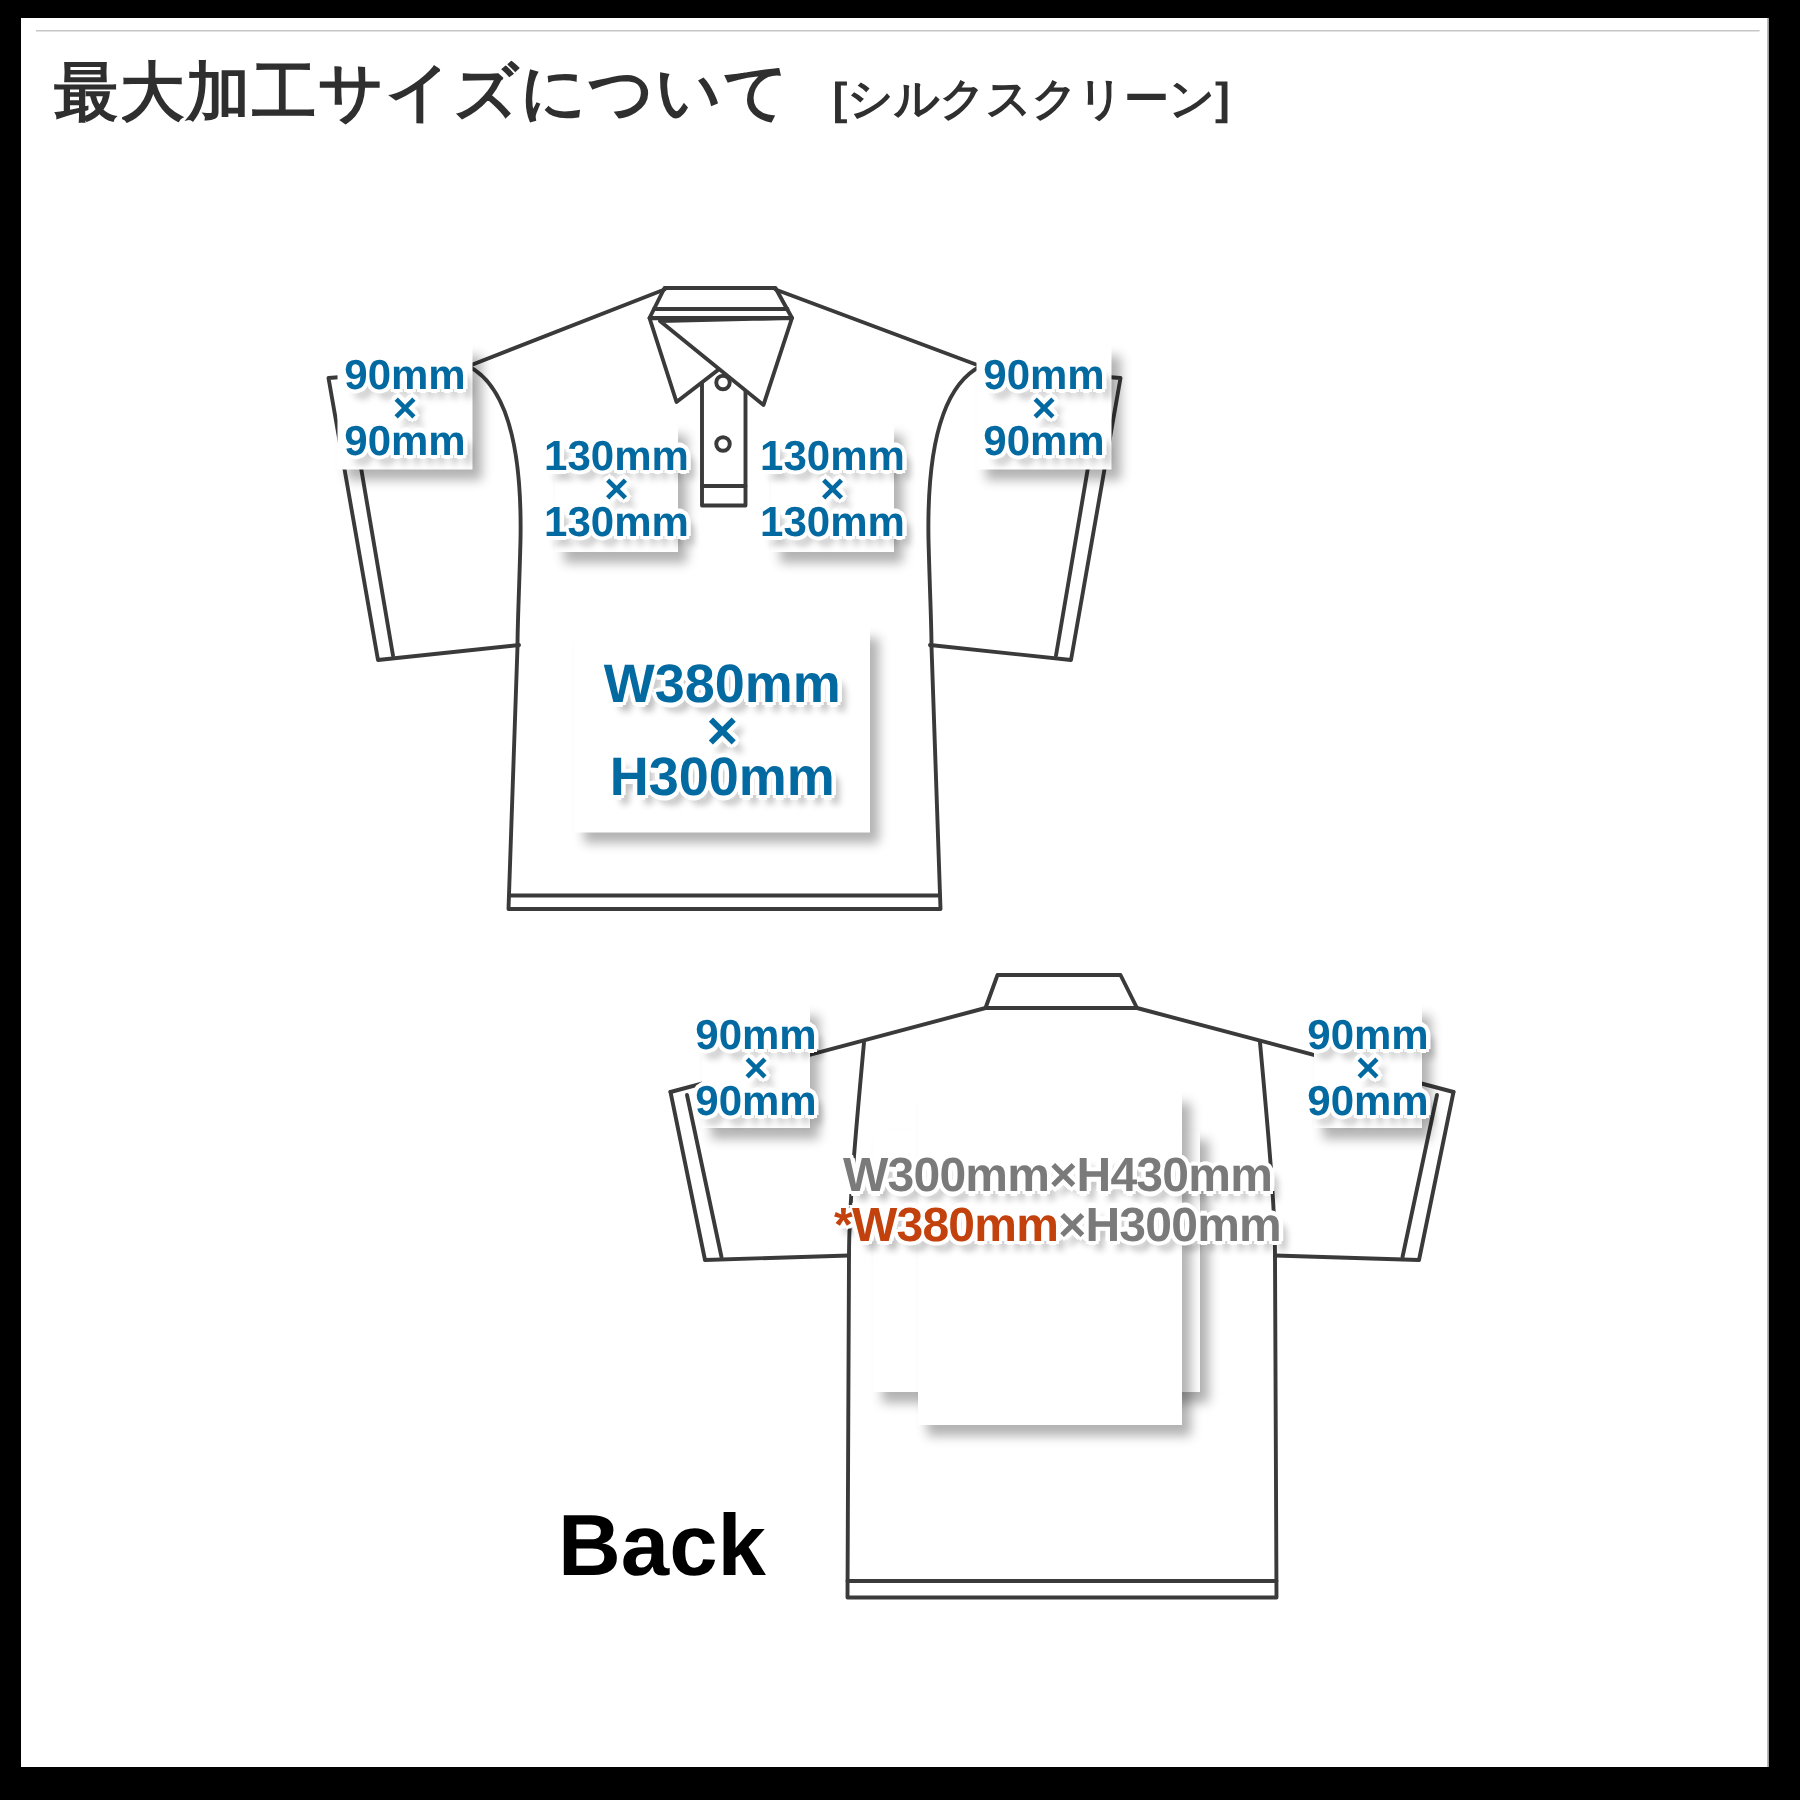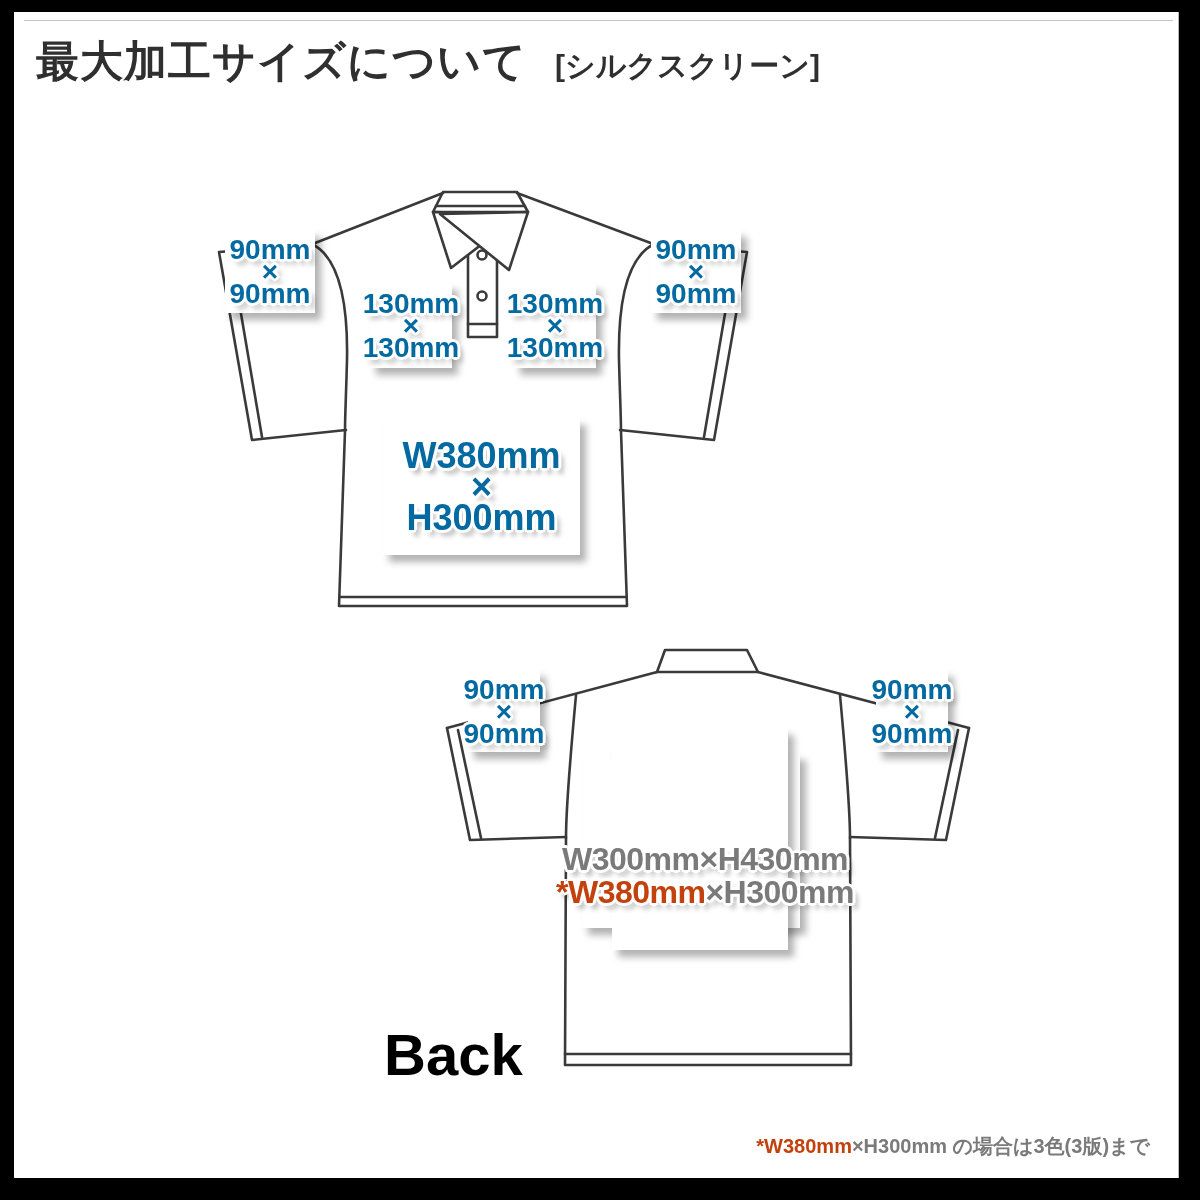--- a/index.html
+++ b/index.html
@@ -37,21 +37,21 @@
     text-shadow:
       -2px -2px 0 #fff, 0 -2px 0 #fff, 2px -2px 0 #fff,
       -2px  0   0 #fff, 2px  0   0 #fff,
       -2px  2px 0 #fff, 0  2px 0 #fff, 2px 2px 0 #fff,
       -3px 0 0 #fff, 3px 0 0 #fff, 0 3px 0 #fff, 0 -3px 0 #fff,
       5px 6px 5px rgba(0,0,0,0.28);
   }
   .small-size { font-size:28px; line-height:22px; }
   .center-size { font-size:36px; line-height:31px; }
   .back-center {
-    position:absolute; left:455px; top:843px; width:500px; z-index:6;
+    position:absolute; left:455px; top:767px; width:500px; z-index:6;
     font-weight:bold; color:#7a7a7a; text-align:center;
     font-size:32px; line-height:33px; letter-spacing:-0.5px; white-space:nowrap;
   }
   .red-text { color:#c2410c; }
   .section-label {
     position:absolute; z-index:6; font-weight:bold; color:#000;
     font-size:58px; line-height:1; white-space:nowrap;
   }
   .footnote {
     position:absolute; right:50px; top:1134px; z-index:6;
@@ -157,18 +157,15 @@
     <span>90mm</span>
     <span>×</span>
     <span>90mm</span>
   </div>
 
   <div class="back-center halo">
     <div>W300mm×H430mm</div>
     <div><span class="red-text">*W380mm</span><span>×H300mm</span></div>
   </div>
 
-  <div class="section-label" style="left:372px; top:1026px;margin-left:12px;">Back</div>
+  <div class="section-label" style="left:372px; top:1002px;">Back</div>
 
-  <div class="footnote">
-    <span class="red-text">*W380mm</span><span>×H300mm の場合は3色(3版)まで</span>
-  </div>
 </div>
 
 </body></html>

